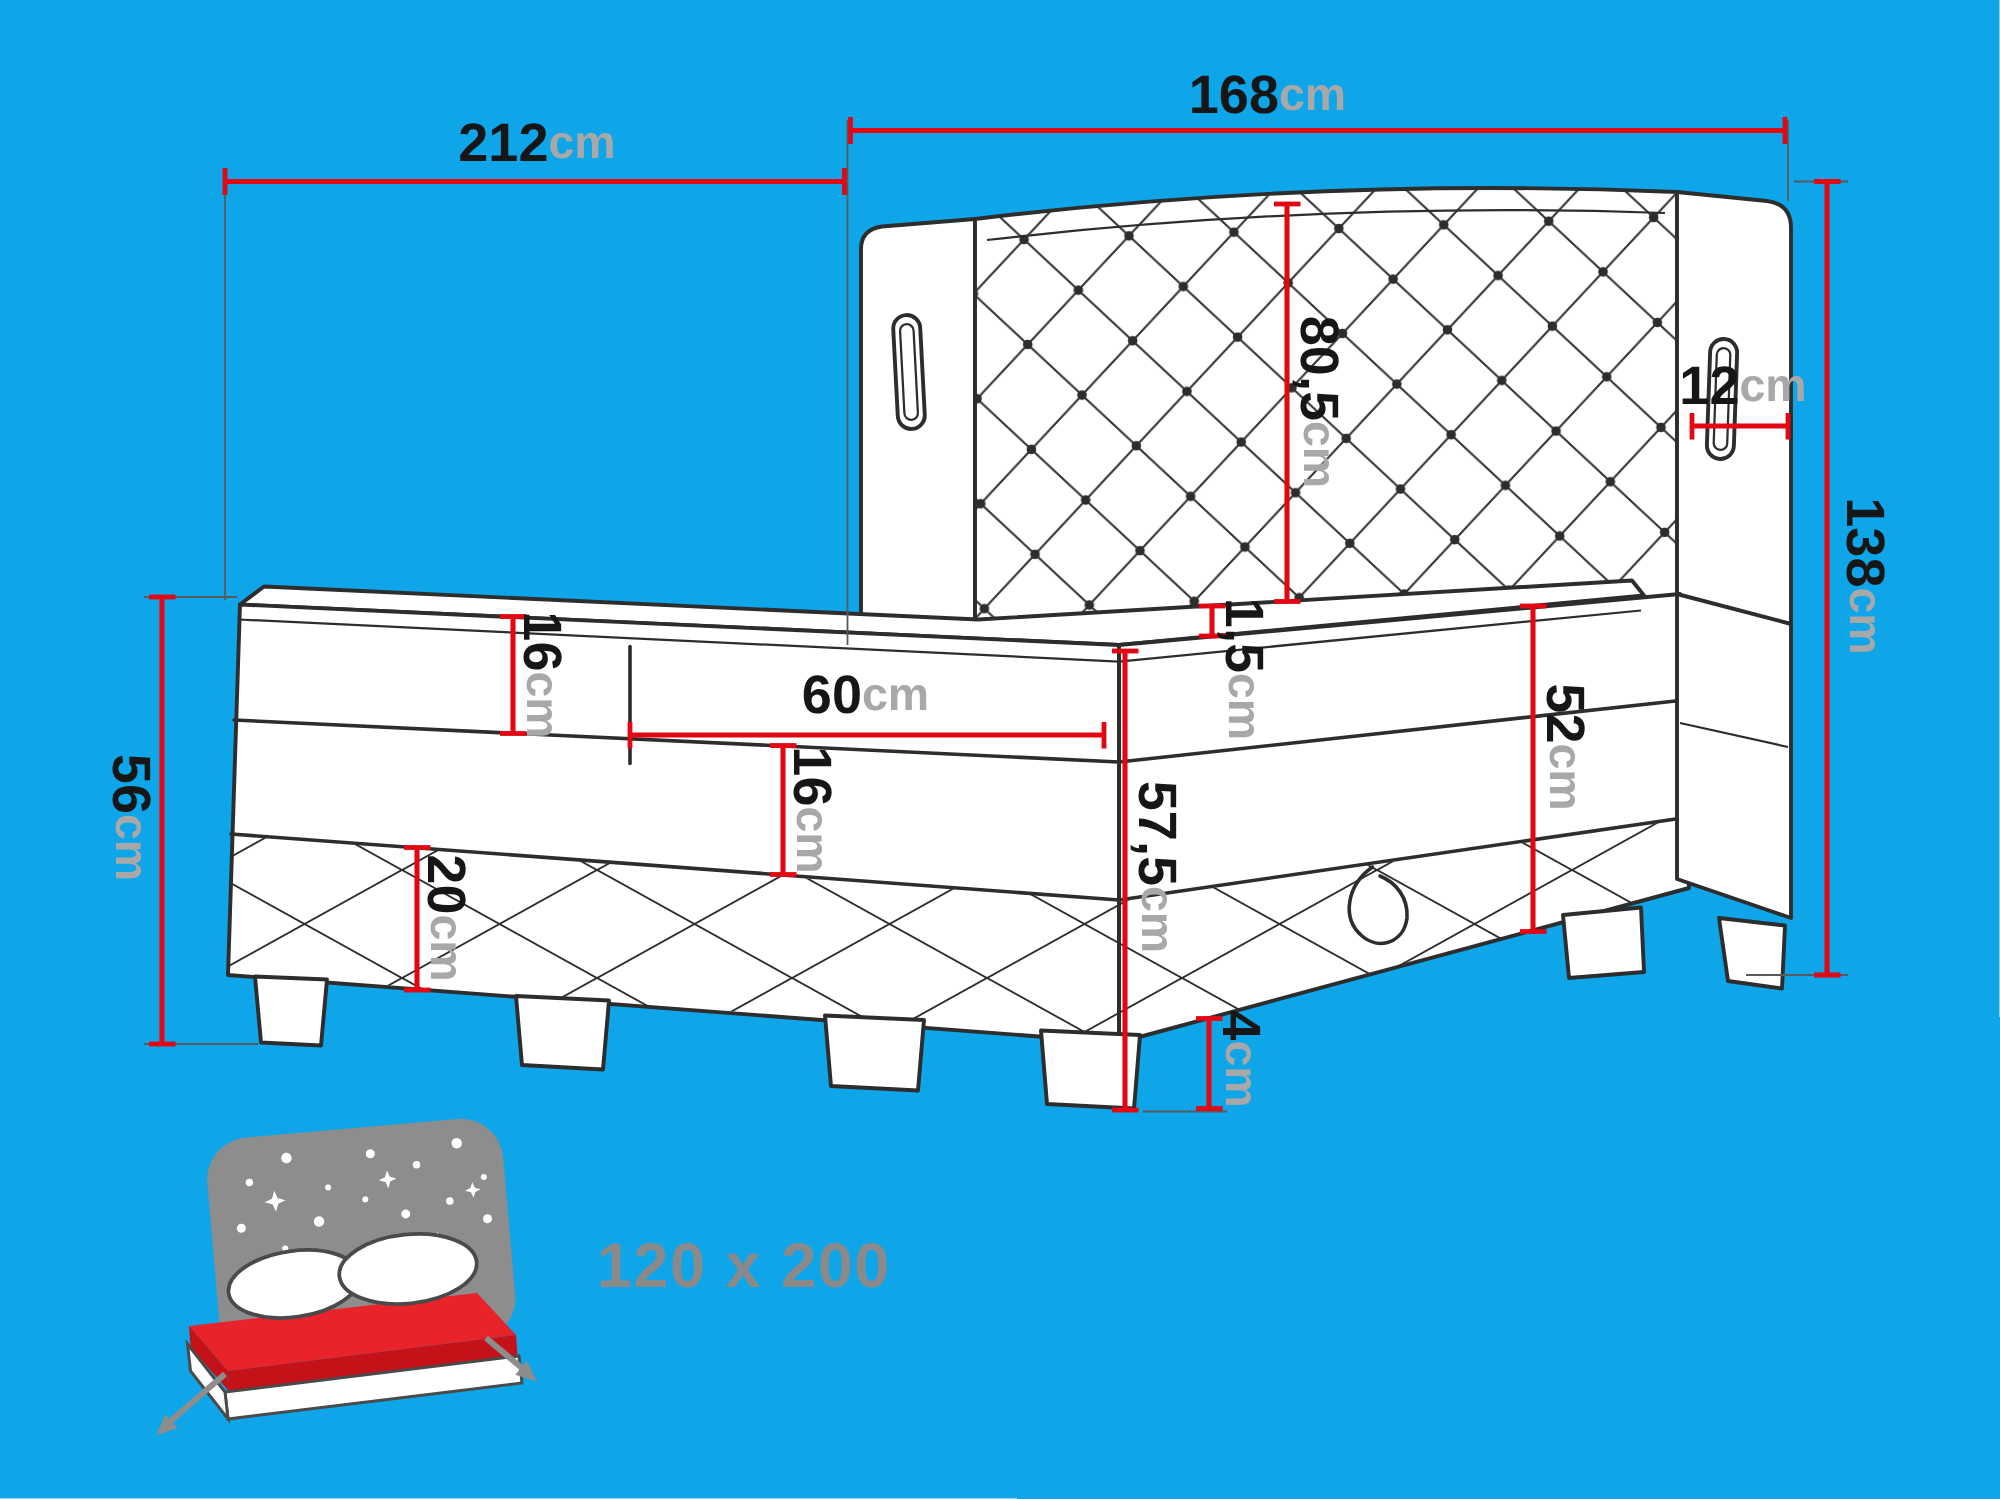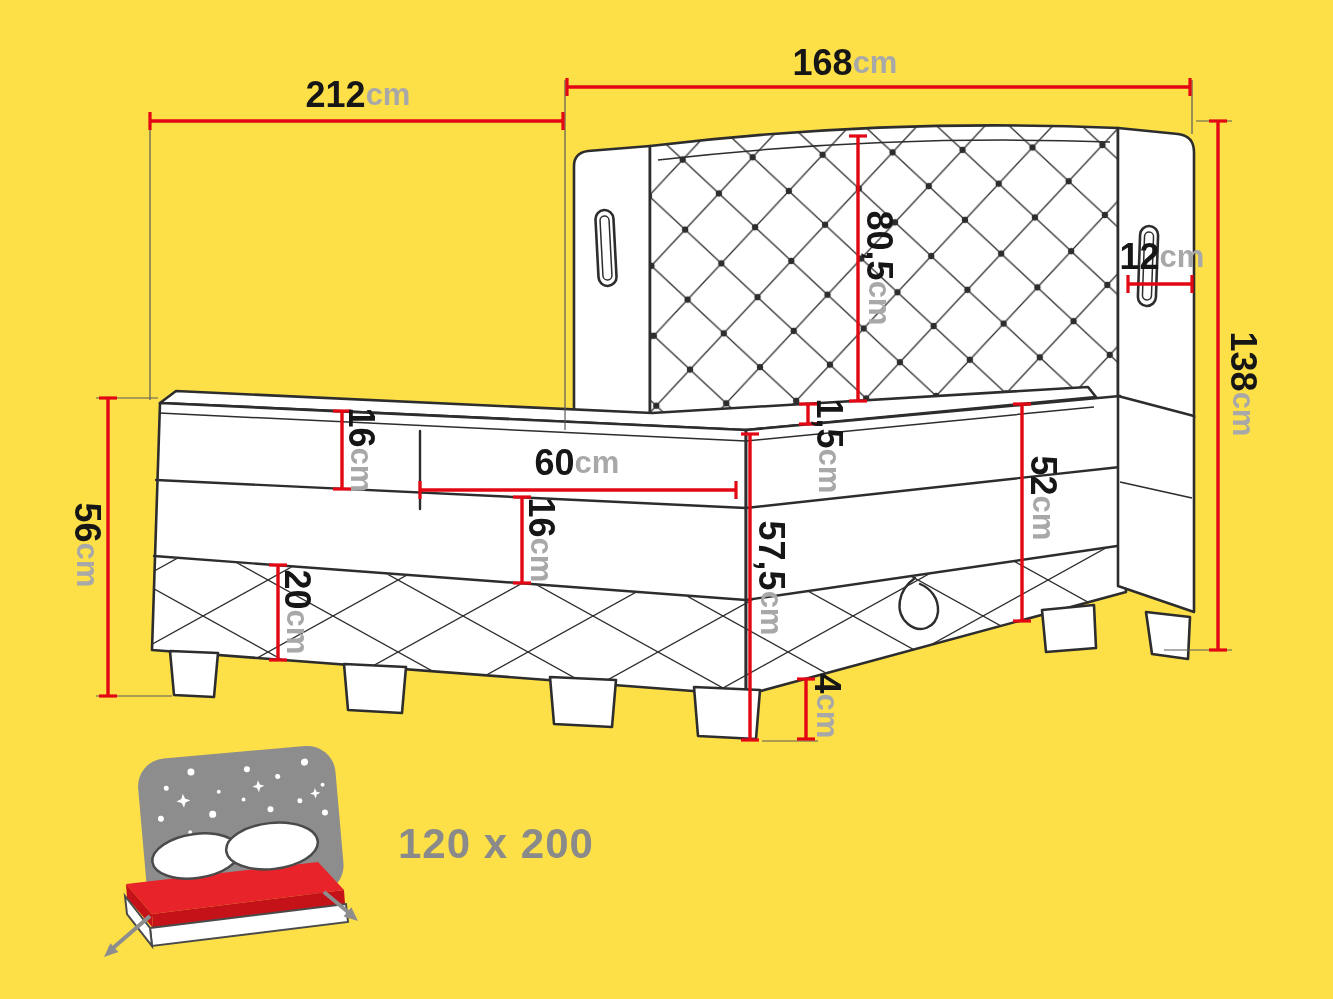--- a/index.html
+++ b/index.html
@@ -1,16 +1,16 @@
 <!DOCTYPE html>
 <html><head>
 <meta charset="utf-8">
 <style>
   html,body{margin:0;padding:0;background:#ffffff;}
-  .stage{width:1333px;height:999px;background:#fde047;position:relative;overflow:hidden;}
+  .stage{width:1333px;height:999px;background:#0ea5e9;position:relative;overflow:hidden;}
   svg{display:block;}
   .dim-val{font:700 36px "Liberation Sans",sans-serif;fill:#161616;}
   .dim-unit{font:700 31px "Liberation Sans",sans-serif;fill:#a8a8a8;}
   .size-label{font:700 42px "Liberation Sans",sans-serif;fill:#8a8a8a;letter-spacing:1px;}
   .dim-line{stroke:#e30613;stroke-width:3.4;fill:none;marker-start:url(#tick);marker-end:url(#tick);}
   .ext{stroke:#5a5a5a;stroke-width:1.2;fill:none;}
   .face{fill:#ffffff;stroke:#2d2d2d;stroke-width:2.6;stroke-linejoin:round;}
   .ln{fill:none;stroke:#2d2d2d;stroke-width:2.4;stroke-linecap:round;stroke-linejoin:round;}
   .thin{fill:none;stroke:#2d2d2d;stroke-width:1.5;}
 </style>

